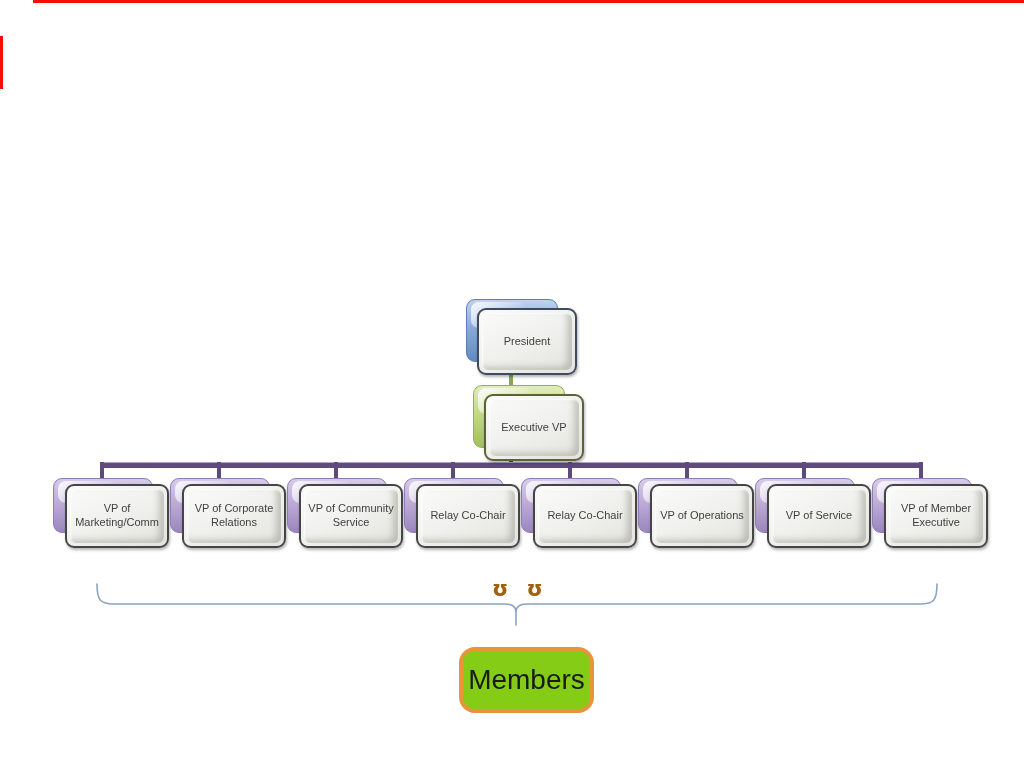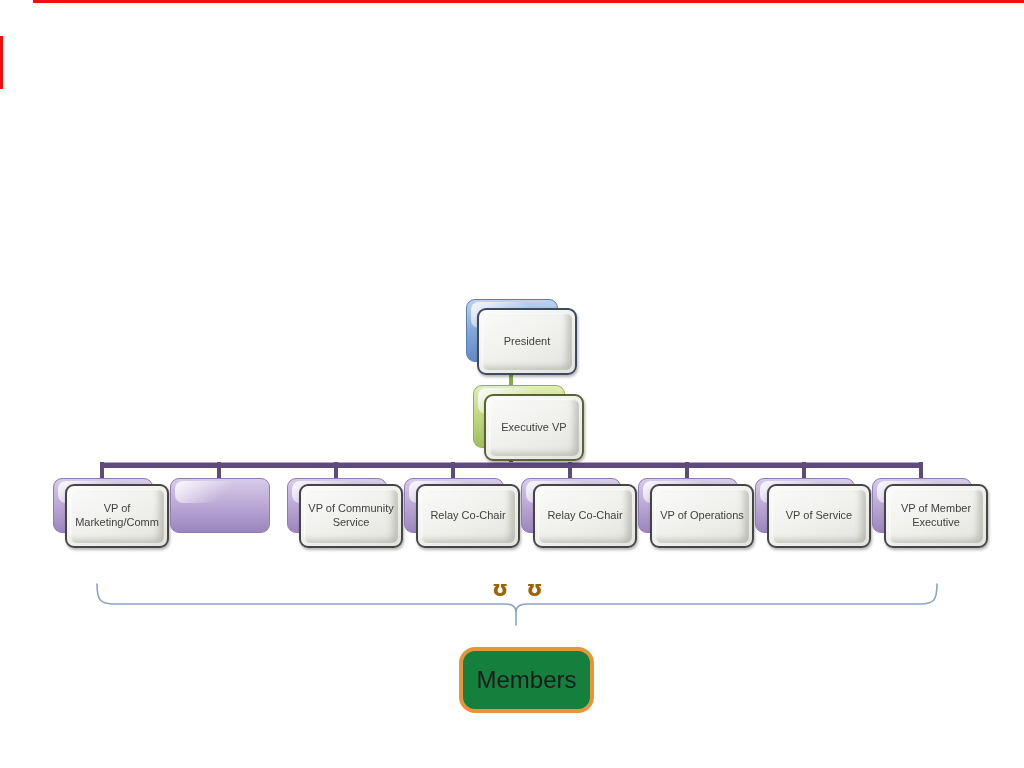--- a/index.html
+++ b/index.html
@@ -67,23 +67,23 @@
   
   .glyphs{
     position:absolute;left:492px;top:577px;font-family:"DejaVu Sans",sans-serif;
     font-weight:bold;font-size:21px;color:#a16207;word-spacing:9px;letter-spacing:1px;
   }
   
   .brace{position:absolute;left:90px;top:578px;}
   
   .members{
     position:absolute;left:459px;top:647px;width:135px;height:66px;box-sizing:border-box;
-    background:#15803d;border:4px solid #e8943a;border-radius:16px;
+    background:#84cc16;border:4px solid #e8943a;border-radius:16px;
     display:flex;align-items:center;justify-content:center;
-    font-size:24px;color:#1a1a1a;
+    font-size:28px;color:#1a1a1a;
   }
 </style>
 </head>
 <body>
 
 <div class="slide">
 
   <div class="red-top"></div>
   <div class="red-left"></div>
 
@@ -120,20 +120,23 @@
 
   <div>
     <div class="unit">
       <div class="back back-purple"></div>
       <div class="main main-gray">
         <div class="lbl">VP of Marketing/Comm</div>
       </div>
     </div>
     <div class="unit">
       <div class="back back-purple"></div>
+      <div class="main main-gray">
+        <div class="lbl">VP of Corporate Relations</div>
+      </div>
     </div>
     <div class="unit">
       <div class="back back-purple"></div>
       <div class="main main-gray">
         <div class="lbl">VP of Community Service</div>
       </div>
     </div>
     <div class="unit">
       <div class="back back-purple"></div>
       <div class="main main-gray">

